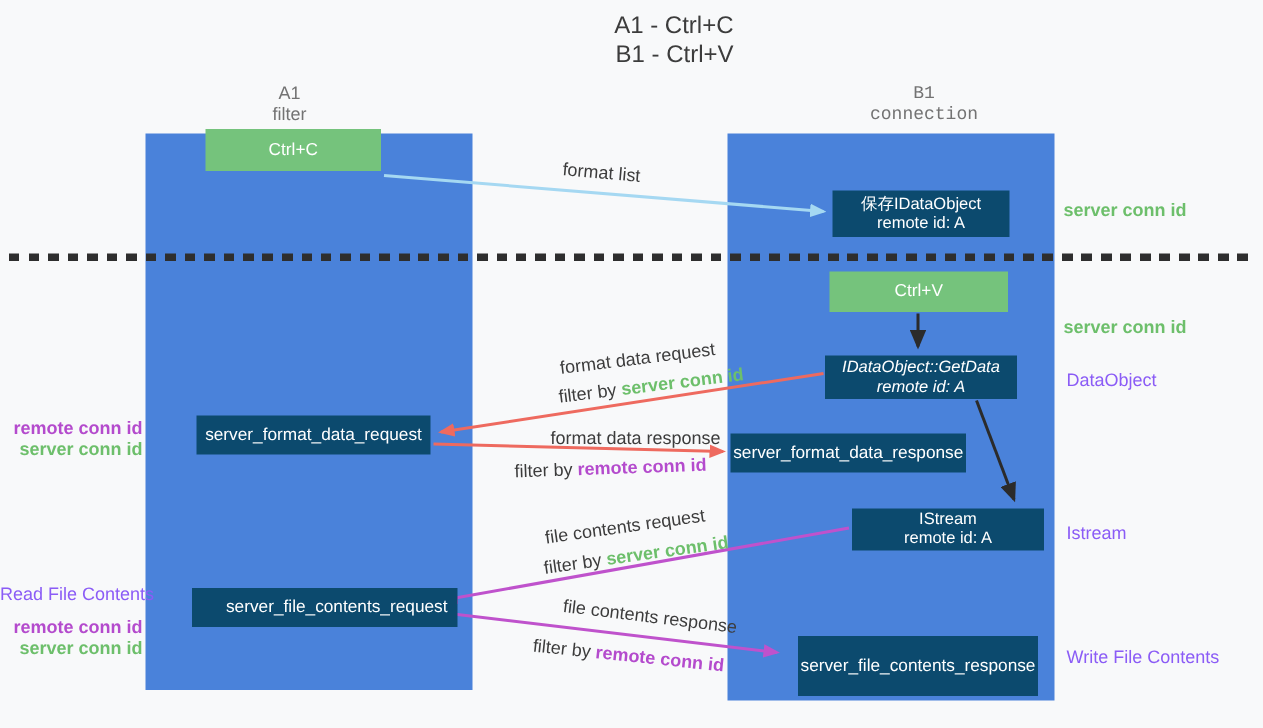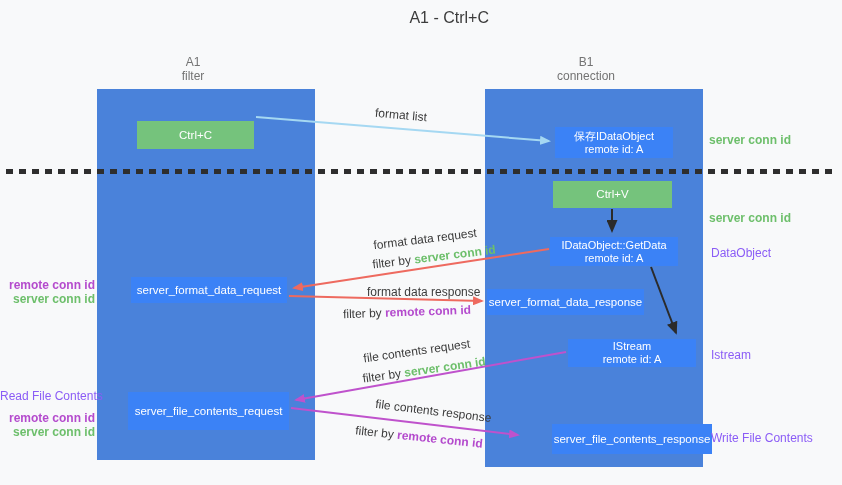--- a/index.html
+++ b/index.html
@@ -26,47 +26,48 @@
   .lifeline.right{left:485px;top:89px;width:218px;height:378px;}
   .dashed-sep{
     position:absolute;left:6px;top:169px;width:830px;height:5px;
     background:repeating-linear-gradient(90deg,#2e2e2e 0 7px,transparent 7px 13px);
   }
   .box{
     position:absolute;display:flex;flex-direction:column;align-items:center;justify-content:center;
     color:#ffffff;text-align:center;font-size:11.5px;line-height:13px;
   }
   .box.green{background:#75c37c;}
-  .box.orange{background:#3b82f6;}
+  .box.orange{background:#0c4a6e;}
   .side-label{
     position:absolute;font-size:12px;line-height:14px;color:#8b5cf6;white-space:nowrap;
   }
   .side-label.right-align{text-align:right;}
   .conn-green{color:#6dbf6b;font-weight:bold;}
   .conn-purple{color:#b44bcd;font-weight:bold;}
   .arrow-label{
     position:absolute;font-size:12px;color:#3c3c3c;white-space:nowrap;
     transform-origin:center center;
   }
   svg.arrows{position:absolute;left:0;top:0;pointer-events:none;}
 </style>
 </head>
 <body>
 
 <div class="canvas">
 
   <div class="title">
     <div>A1 - Ctrl+C</div>
+    <div>B1 - Ctrl+V</div>
   </div>
 
   <div class="col-header" style="left:153px;">
     <div>A1</div>
     <div>filter</div>
   </div>
-  <div class="col-header" style="left:546px;">
+  <div class="col-header" style="left:576px;font-family:Liberation Mono, monospace;">
     <div>B1</div>
     <div>connection</div>
   </div>
 
   <div class="lifeline left"></div>
   <div class="lifeline right"></div>
 
   <div class="dashed-sep"></div>
 
   <svg class="arrows" width="842" height="485" viewBox="0 0 842 485">
@@ -86,56 +87,56 @@
     </defs>
     <line x1="256" y1="117" x2="549" y2="141" stroke="#a5d8f2" stroke-width="2" marker-end="url(#m-blue)"></line>
     <line x1="612" y1="209" x2="612" y2="231" stroke="#2b2b2b" stroke-width="2" marker-end="url(#m-blk)"></line>
     <line x1="549" y1="249" x2="294" y2="288" stroke="#ee6a5f" stroke-width="2" marker-end="url(#m-red)"></line>
     <line x1="289" y1="296" x2="482" y2="301" stroke="#ee6a5f" stroke-width="2" marker-end="url(#m-red)"></line>
     <line x1="651" y1="267" x2="676" y2="333" stroke="#2b2b2b" stroke-width="2" marker-end="url(#m-blk)"></line>
     <line x1="566" y1="352" x2="296" y2="400" stroke="#bf52cc" stroke-width="2" marker-end="url(#m-mag)"></line>
     <line x1="291" y1="408" x2="518" y2="435" stroke="#bf52cc" stroke-width="2" marker-end="url(#m-mag)"></line>
   </svg>
 
-  <div class="box green" style="left:137px;top:121px;width:117px;height:28px;">
+  <div class="box green" style="left:137px;top:86px;width:117px;height:28px;">
     <div>Ctrl+C</div>
   </div>
 
   <div class="box orange" style="left:555px;top:127px;width:118px;height:31px;font-size:11px;">
     <div>保存IDataObject</div>
     <div>remote id: A</div>
   </div>
 
   <div class="box green" style="left:553px;top:181px;width:119px;height:27px;">
     <div>Ctrl+V</div>
   </div>
 
-  <div class="box orange" style="left:550px;top:237px;width:128px;height:29px;font-size:11px;">
+  <div class="box orange" style="left:550px;top:237px;width:128px;height:29px;font-size:11px;font-style:italic;">
     <div>IDataObject::GetData</div>
     <div>remote id: A</div>
   </div>
 
   <div class="box orange" style="left:131px;top:277px;width:156px;height:26px;">
     <div>server_format_data_request</div>
   </div>
 
   <div class="box orange" style="left:487px;top:289px;width:157px;height:26px;">
     <div>server_format_data_response</div>
   </div>
 
   <div class="box orange" style="left:568px;top:339px;width:128px;height:28px;font-size:11px;">
     <div>IStream</div>
     <div>remote id: A</div>
   </div>
 
-  <div class="box orange" style="left:128px;top:392px;width:161px;height:38px;">
+  <div class="box orange" style="left:128px;top:392px;width:161px;height:26px;padding-left:16px;">
     <div>server_file_contents_request</div>
   </div>
 
-  <div class="box orange" style="left:552px;top:424px;width:160px;height:30px;">
+  <div class="box orange" style="left:532px;top:424px;width:160px;height:40px;">
     <div>server_file_contents_response</div>
   </div>
 
   <div class="arrow-label" style="left:375px;top:108px;transform:rotate(5deg);">format list</div>
 
   <div class="arrow-label" style="left:373px;top:232px;transform:rotate(-7deg);">format data request</div>
   <div class="arrow-label" style="left:372px;top:250px;transform:rotate(-7deg);">
     <span>filter by</span>
     <span class="conn-green">server conn id</span>
   </div>

